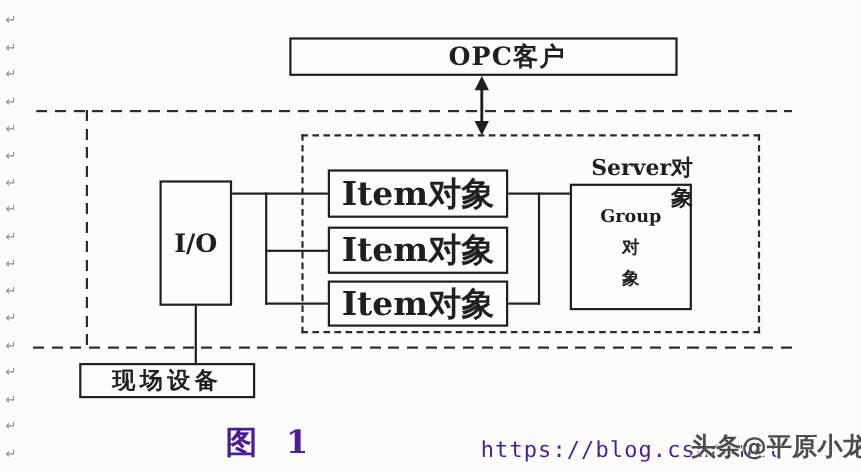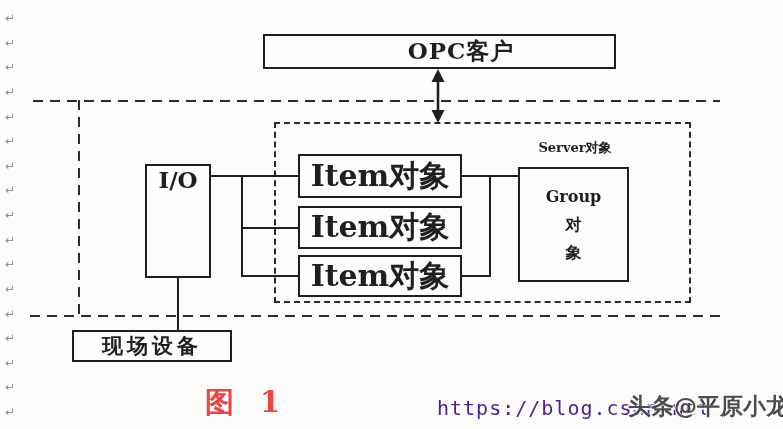--- a/index.html
+++ b/index.html
@@ -49,53 +49,53 @@
     position: absolute;
     border: 2px solid #1f1f1f;
     background: #fdfdfc;
     display: flex; align-items: center; justify-content: center;
     flex-direction: column;
     text-align: center;
   }
   .opc-client { left: 263px; top: 34px; width: 353px; height: 35px;
     font-size: 23px; font-weight: 700; letter-spacing: 1px; padding-left: 43px; }
   .io-dll { left: 145px; top: 164px; width: 66px; height: 114px;
-    font-size: 23px; font-weight: 600; line-height: 27px; justify-content: space-between; }
+    font-size: 23px; font-weight: 600; line-height: 27px; }
   .item-box { left: 298px; width: 164px; height: 44px;
     font-size: 30px; font-weight: 600; text-align: center; }
   .item-1 { top: 154px; }
   .item-2 { top: 206px; height: 43px; }
   .item-3 { top: 255px; height: 42px; }
   .group-box { left: 518px; top: 167px; width: 111px; height: 115px;
     font-size: 16px; font-weight: 600; line-height: 28px; }
   .field-device { left: 72px; top: 330px; width: 160px; height: 32px;
     font-size: 21px; font-weight: 600; letter-spacing: 4px; }
 
   
   .opc-server-label {
     position: absolute; left: 34px; top: 196px; width: 88px;
     background: #fcfcfb; text-align: center;
     font-size: 19px; font-weight: 700; line-height: 20px; z-index: 2;
   }
   .server-obj-label {
     position: absolute; left: 520px; top: 139px; width: 110px;
-    text-align: center; font-size: 13px; font-weight: 600;
+    text-align: right; font-size: 20px; font-weight: 600;
   }
 
   .arrow-svg { position: absolute; left: 427px; top: 69px; }
 
   
   .watermark-url {
     position: absolute; left: 437px; top: 396px;
     font-family: "DejaVu Sans Mono", monospace;
     font-size: 20px; color: #4c1d95; z-index: 1; letter-spacing: 1px;
   }
   .caption {
     position: absolute; left: 205px; top: 383px; z-index: 2;
-    font-size: 29px; font-weight: 700; color: #ef4444;
+    font-size: 29px; font-weight: 700; color: #4c1d95;
     display: flex; align-items: baseline;
   }
   .caption .fig-no { letter-spacing: 8px; margin-right: 30px; }
   .caption .fig-title { letter-spacing: 8px; }
   .credit {
     position: absolute; left: 628px; top: 391px; z-index: 3;
     font-family: "DejaVu Sans", sans-serif;
     font-size: 23px; font-weight: 700; color: #4c4c4c;
     letter-spacing: 0px; white-space: nowrap;
     text-shadow: 2px 2px 0 rgba(255,255,255,0.95), -1px -1px 0 rgba(255,255,255,0.9);

